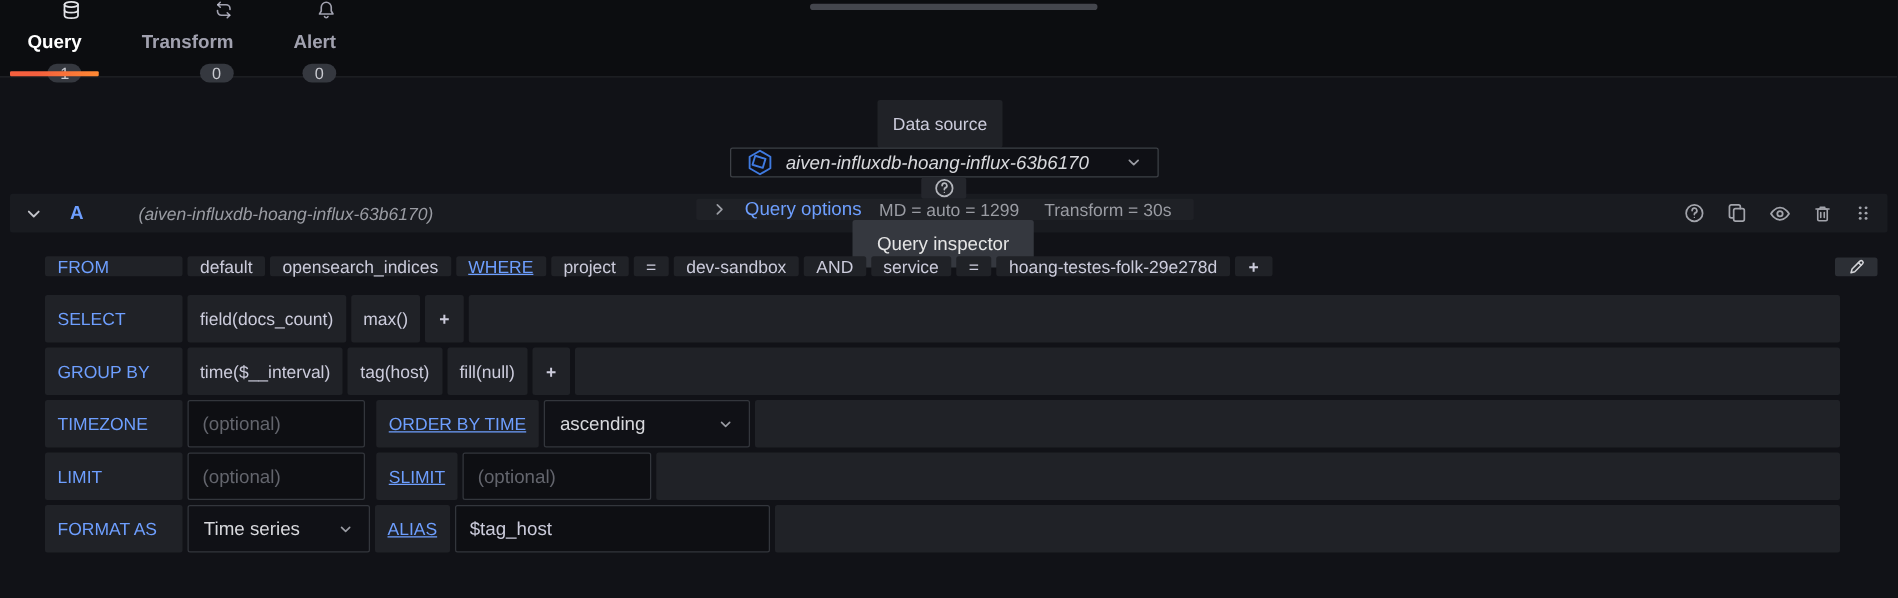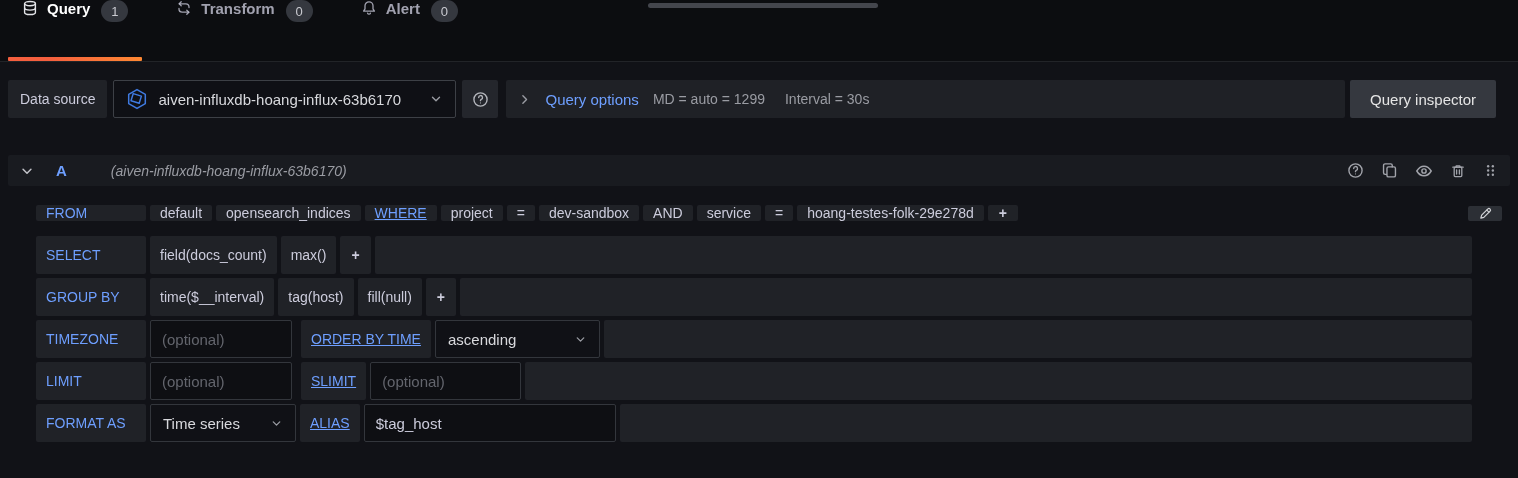--- a/index.html
+++ b/index.html
@@ -18,52 +18,52 @@
     position: absolute; left: 648px; top: 3px; width: 230px; height: 5px;
     background: #44464d; border-radius: 3px; z-index: 5;
   }
 
   
   .tabbar {
     height: 62px; background: #0c0d10; border-bottom: 1px solid #222428;
     display: flex; align-items: stretch; padding-left: 8px;
   }
   .tab {
-    display: flex; align-items: flex-start; gap: 9px; padding: 0 14px;
-    position: relative; cursor: pointer;
+    display: flex; align-items: flex-end; gap: 9px; padding: 0 14px;
+    position: relative; cursor: pointer; flex-direction: column;
   }
   .tab + .tab { margin-left: 20px; }
   .tab .tab-label { font-size: 15px; font-weight: 700; color: rgba(204,204,220,0.78); }
   .tab.active .tab-label { color: #ffffff; }
   .tab .tab-icon { color: rgba(204,204,220,0.78); }
   .tab.active .tab-icon { color: #e3e4e8; }
   .tab-badge {
     min-width: 27px; height: 22px; padding: 0 9px; border-radius: 11px;
     background: #35383f; color: #c9cad0; font-size: 13px; font-weight: 500;
     display: flex; align-items: center; justify-content: center; margin-left: 2px;
   }
   .tab-underline {
     position: absolute; left: 0; right: 0; bottom: 0; height: 4px;
     background: linear-gradient(90deg, #f55f3e 30%, #ff8833 99%);
     border-radius: 1px;
   }
 
   
-  .toolbar { display: flex; align-items: center; height: 38px; margin: 18px 22px 0 8px; }
+  .toolbar { display: flex; align-items: center; height: 38px; margin: 18px 22px 0 8px; flex-direction: column; }
   .ds-label {
     background: #202227; height: 38px; display: flex; align-items: center;
     padding: 0 12px; font-size: 14px; font-weight: 500; color: #ccccdc;
     border-radius: 2px; flex: 0 0 auto;
   }
   .ds-picker {
     margin-left: 6px; width: 343px; height: 38px; background: #0f1015;
     border: 1px solid #3d4046; border-radius: 2px;
     display: flex; align-items: center; padding: 0 12px; gap: 10px; cursor: pointer;
   }
-  .ds-picker .ds-name { font-size: 15px; font-weight: 500; color: #d8d9dd; flex: 1; white-space: nowrap; overflow: hidden; }
+  .ds-picker .ds-name { font-size: 15px; font-weight: 500; color: #d8d9dd; flex: 1; white-space: nowrap; overflow: hidden; font-style: italic; }
   .ds-logo { color: #3f7ae0; }
   .chev { color: #9a9ca3; }
   .ds-help {
     margin-left: 6px; width: 36px; height: 38px; background: #24262c; border-radius: 2px;
     display: flex; align-items: center; justify-content: center; color: #b4b6bc; cursor: pointer;
   }
   .qopts {
     margin-left: 8px; flex: 1; height: 38px; background: #1f2126; border-radius: 2px;
     display: flex; align-items: center; padding: 0 12px; gap: 14px; min-width: 0;
   }
@@ -194,21 +194,21 @@
   </div>
 
   <div class="qopts">
     <span class="qopts-chev">
       <svg width="13" height="13" viewBox="0 0 16 16" class="stroke-ic" style="stroke-width:1.7">
           <path d="M6 3.5l4.5 4.5L6 12.5"></path>
         </svg>
     </span>
     <span class="qopts-label">Query options</span>
     <span class="qopts-stat">MD = auto = 1299</span>
-    <span class="qopts-stat">Interval = 30s</span>
+    <span class="qopts-stat">Transform = 30s</span>
   </div>
 
   <button class="inspector-btn">Query inspector</button>
 </div>
 
 <div class="query-card">
   <div class="query-header">
     <span class="qh-collapse">
       <svg width="14" height="14" viewBox="0 0 16 16" class="stroke-ic" style="stroke-width:1.7">
           <path d="M3.5 6l4.5 4.5L12.5 6"></path>

